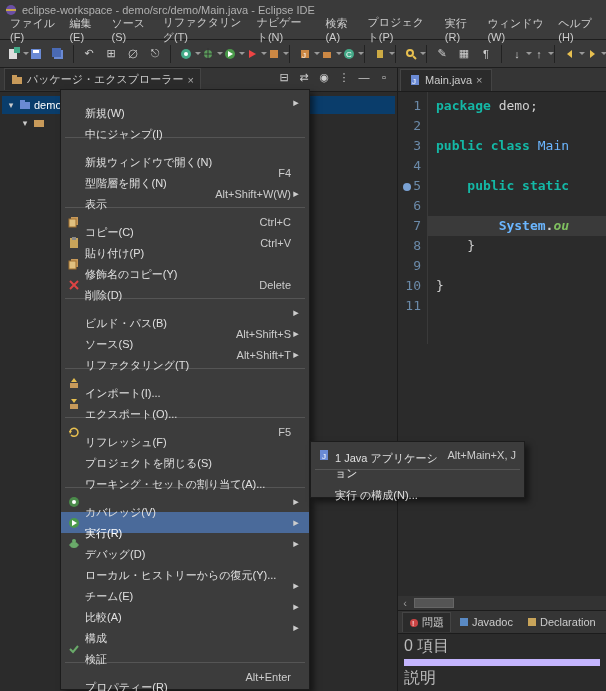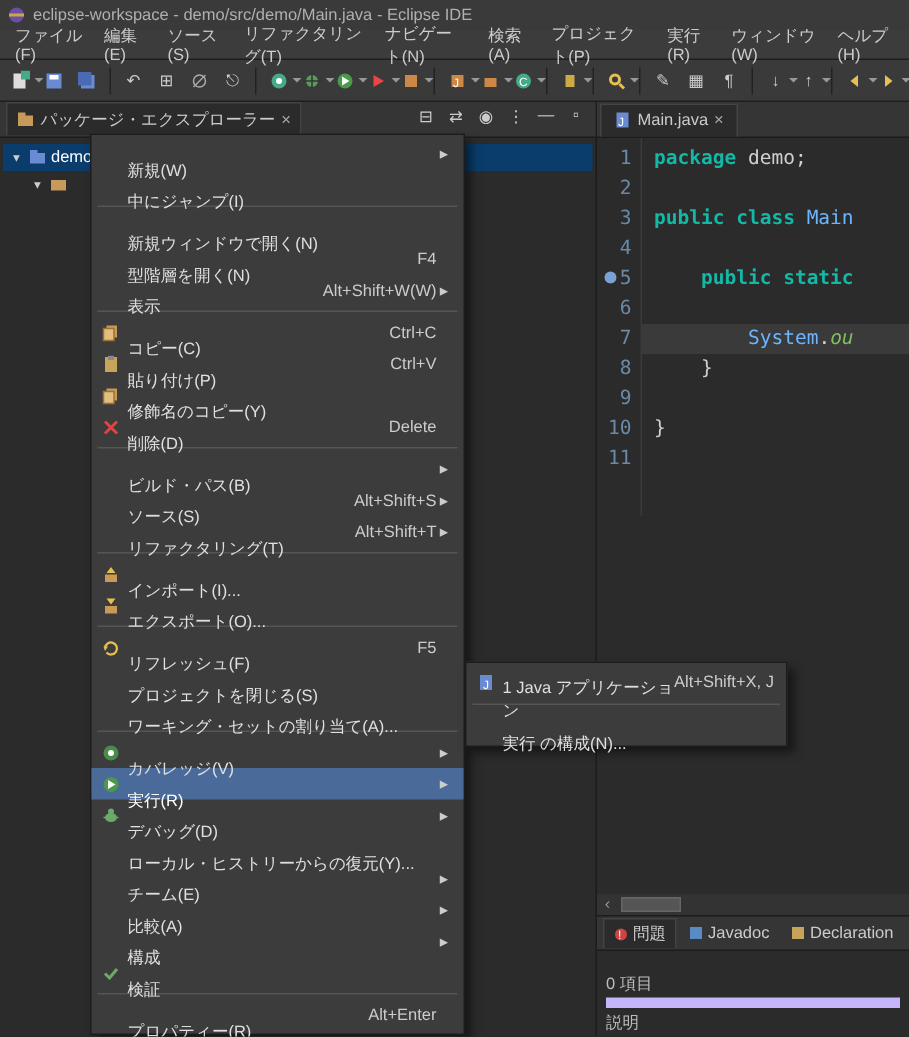--- a/index.html
+++ b/index.html
@@ -149,21 +149,21 @@
     font-size: 13px;
     line-height: 20px;
     white-space: pre;
     flex:1;
   }
   .code .kw { color:#14b8a6; font-weight:bold; }
   .code .cls { color:#6bb6ff; }
   .code .id  { color:#d0d0d0; }
   .code .punct { color:#d0d0d0; }
   .code .mth { color:#7fbf5f; font-style:italic; }
-  .code .line-hl { background:#3a3a3a; display:block; margin-left:-8px; padding-left:8px;}
+  .code .line-hl { background:#3a3a3a; display:block; margin-left:-8px; padding-left:8px;font-weight:bold;}
   .gutter .bp {
     display:inline-block; width:8px; height:8px; background:#7aa2d4; border-radius:50%;
     margin-right:2px; vertical-align:middle;
   }
   .scrollbar-h {
     height:14px; background:#333; display:flex; align-items:center;
   }
   .scrollbar-h .arrow { width:14px; text-align:center; color:#999; }
   .scrollbar-h .thumb { width:40px; height:10px; background:#555; border:1px solid #666; margin-left:2px;}
   
@@ -172,21 +172,21 @@
     border-bottom:1px solid #1c1c1c;
     display:flex; align-items:center; padding:0 4px; gap:2px;
   }
   .bottom-tabs .b-tab {
     display:flex; align-items:center; gap:3px; padding:2px 6px;
     font-size:11px;
   }
   .bottom-tabs .b-tab.active {
     background:#2b2b2b; border-top:1px solid #444; border-left:1px solid #444; border-right:1px solid #444;
   }
-  .bottom-body { padding:2px 6px; font-size:11px;margin-top:12px; }
+  .bottom-body { padding:2px 6px; font-size:16px; }
   .bottom-body .hdr { color:#bbb; padding-bottom:2px;}
   .bottom-body .col { color:#bbb; padding-top:2px; border-top:7px solid #c4b5fd;}
   
   .context-menu {
     position:absolute;
     background:#3c3c3c;
     border:1px solid #1c1c1c;
     box-shadow: 4px 4px 6px rgba(0,0,0,0.5);
     color:#e0e0e0;
     font-size:11px;
@@ -663,20 +663,20 @@
 
 <div class="context-menu sub-cm" id="submenu">
     <div class="cm-row">
       <span class="cm-ico">
         <svg width="12" height="12">
           <rect x="2" y="1" width="8" height="10" fill="#6a8ad4"></rect>
           <text x="4" y="10" font-size="8" fill="#fff">J</text>
         </svg>
       </span>
       <span class="cm-label">1 Java アプリケーション</span>
-      <span class="cm-shortcut">Alt+Shift+X, J</span>
+      <span class="cm-shortcut">Alt+Main+X, J</span>
     </div>
     <div class="cm-sep"></div>
     <div class="cm-row">
       <span class="cm-ico"></span>
       <span class="cm-label">実行 の構成(N)...</span>
     </div>
   </div>
 
 </body></html>

